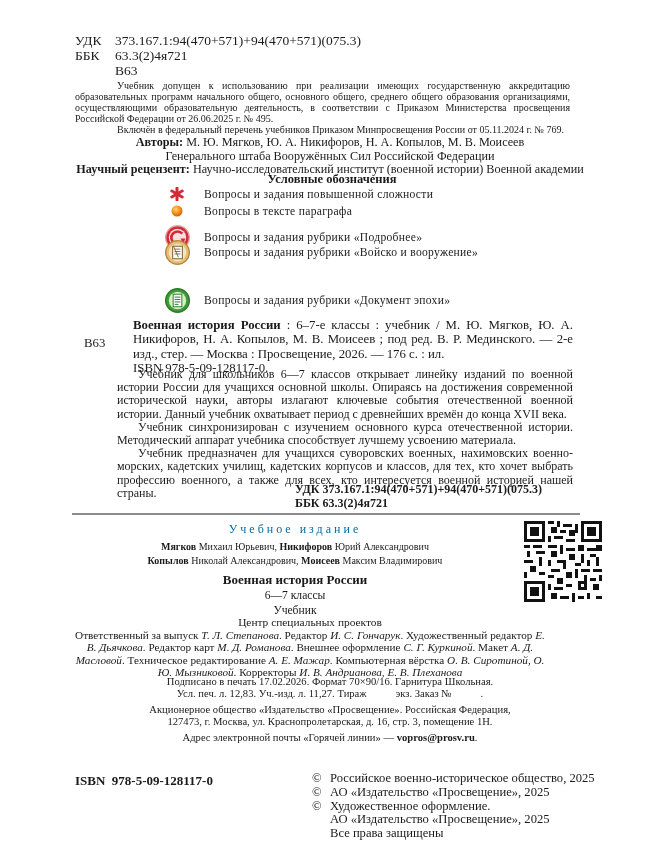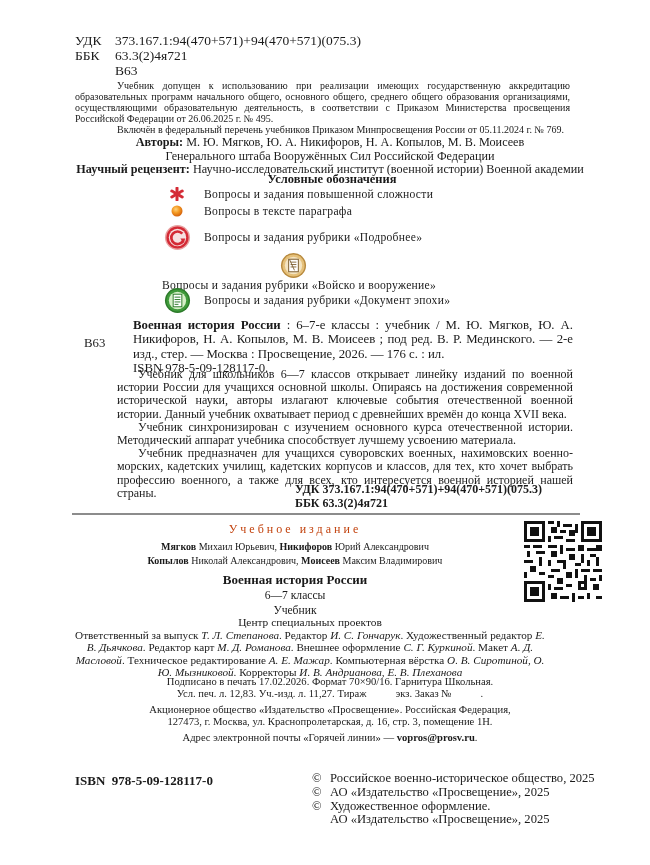--- a/index.html
+++ b/index.html
@@ -98,21 +98,21 @@
         <circle cx="14" cy="14" r="13" fill="#e8a0a0"></circle>
         <circle cx="14" cy="14" r="11.5" fill="#d42a35"></circle>
         <circle cx="14" cy="14" r="9" fill="#f6e0e0"></circle>
         <path d="M19 10 A6.5 6.5 0 1 0 20 17" fill="none" stroke="#d42a35" stroke-width="2.8"></path>
         <polygon points="17,15 22,15 20.5,20" fill="#d42a35"></polygon>
       </svg>
   </span>
   <span>Вопросы и задания рубрики «Подробнее»</span>
 </div>
 
-<div class="abs legend-row" style="top:252px;height:28px;flex-direction:column;">
+<div class="abs legend-row" style="top:238px;height:28px;">
   <span class="legend-icon">
     <svg width="27" height="27" viewBox="0 0 28 28">
         <circle cx="14" cy="14" r="13" fill="#b88a3e"></circle>
         <circle cx="14" cy="14" r="11.5" fill="#e5c07a"></circle>
         <circle cx="14" cy="14" r="9" fill="#f4e4c2"></circle>
         <rect x="9" y="7.5" width="10" height="13" fill="#fff" stroke="#7a5a2a" stroke-width="1"></rect>
         <g stroke="#7a5a2a" stroke-width="0.9">
           <line x1="11" y1="10.5" x2="17" y2="10.5"></line>
           <line x1="11" y1="13" x2="17" y2="13"></line>
           <line x1="11" y1="15.5" x2="17" y2="15.5"></line>
@@ -153,21 +153,21 @@
   <p>Учебник предназначен для учащихся суворовских военных, нахимовских военно-морских, кадетских училищ, кадетских корпусов и классов, для тех, кто хочет выбрать профессию военного, а также для всех, кто интересуется военной историей нашей страны.</p>
 </div>
 
 <div class="abs udk-bottom">
   <div>УДК 373.167.1:94(470+571)+94(470+571)(075.3)</div>
   <div>ББК 63.3(2)4я721</div>
 </div>
 
 <div class="abs rule"></div>
 
-<div class="abs imprint spaced" style="top:522px;font-size:12px;color:#c2410c;">Учебное издание</div>
+<div class="abs imprint spaced" style="top:522px;font-size:12px;color:#0369a1;">Учебное издание</div>
 <div class="abs imprint" style="top:540px;font-size:10px;line-height:14px;">
   <div><b>Мягков</b><span> Михаил Юрьевич, </span><b>Никифоров</b><span> Юрий Александрович</span></div>
   <div><b>Копылов</b><span> Николай Александрович, </span><b>Моисеев</b><span> Максим Владимирович</span></div>
 </div>
 <div class="abs imprint" style="top:572px;font-size:13px;font-weight:bold;">Военная история России</div>
 <div class="abs imprint" style="top:589px;font-size:11.6px;">6—7 классы</div>
 <div class="abs imprint" style="top:604px;font-size:11.6px;">Учебник</div>
 
 <div class="abs" style="left:524px;top:520px;width:78px;height:82px;">
   <svg width="78" height="82" viewBox="0 0 26 27" shape-rendering="crispEdges">
@@ -269,13 +269,17 @@
       <span>АО «Издательство «Просвещение», 2025</span>
     </div>
   <div class="copy-row">
       <span class="copy-sym">©</span>
       <span>Художественное оформление.</span>
     </div>
   <div class="copy-row">
       <span class="copy-sym"></span>
       <span>АО «Издательство «Просвещение», 2025</span>
     </div>
+  <div class="copy-row">
+      <span class="copy-sym"></span>
+      <span>Все права защищены</span>
+    </div>
 </div>
 
 </body></html>

